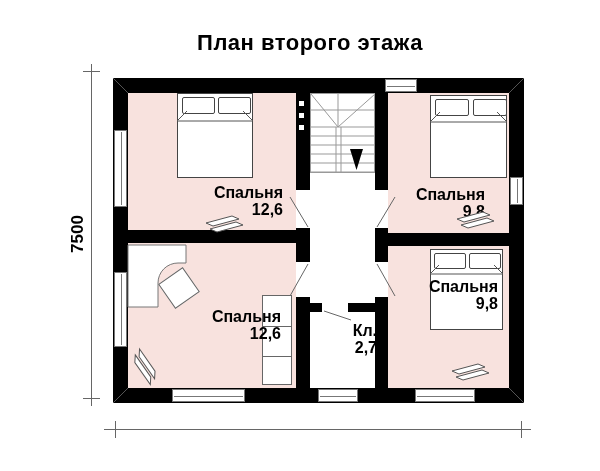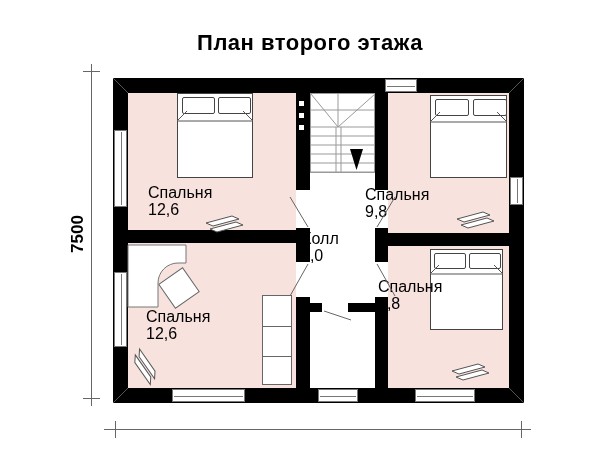--- a/index.html
+++ b/index.html
@@ -12,21 +12,21 @@
   .whitearea{position:absolute;background:#fff;}
   .door{position:absolute;background:#fff;}
   .window{position:absolute;background:#fff;border:1px solid var(--line,#777);box-sizing:border-box;}
   .glass-h{position:absolute;left:1px;right:1px;top:50%;height:1px;background:var(--line,#777);}
   .glass-v{position:absolute;top:1px;bottom:1px;left:50%;width:1px;background:var(--line,#777);}
   .bed{position:absolute;background:#fff;border:1px solid #444;box-sizing:border-box;}
   .pillow{position:absolute;background:#fff;border:1px solid #444;border-radius:2px;box-sizing:border-box;}
   .furn{position:absolute;background:#fff;border:1px solid #666;box-sizing:border-box;}
   .shelf{position:absolute;left:0;width:100%;height:1px;background:#666;}
   .sq{position:absolute;width:5px;height:5px;background:#fff;}
-  .lbl{position:absolute;text-align:left;font-weight:normal;font-size:16px;line-height:17px;}
+  .lbl{position:absolute;text-align:right;font-weight:bold;font-size:16px;line-height:17px;}
   .dim{position:absolute;background:#666;}
   .dimlbl{position:absolute;text-align:center;font-weight:bold;font-size:17px;}
   .overlay{position:absolute;left:0;top:0;pointer-events:none;}
 </style>
 </head>
 <body>
 
 <div class="canvas">
 
   <div class="title">План второго этажа</div>
@@ -102,23 +102,23 @@
     <div>9,8</div>
   </div>
   <div class="lbl" style="left:146px;top:308px;width:135px;">
     <div>Спальня</div>
     <div>12,6</div>
   </div>
   <div class="lbl" style="left:378px;top:278px;width:120px;">
     <div>Спальня</div>
     <div>9,8</div>
   </div>
-  <div class="lbl" style="left:301px;top:230px;width:76px;">
-    <div>Холл</div>
-    <div>5,0</div>
+  <div class="lbl" style="left:301px;top:322px;width:76px;">
+    <div>Кл.</div>
+    <div>2,7</div>
   </div>
 
   <div class="dim" style="left:91px;top:64px;width:1px;height:342px;"></div>
   <div class="dim" style="left:83px;top:71px;width:17px;height:1px;"></div>
   <div class="dim" style="left:83px;top:398px;width:17px;height:1px;"></div>
   <div class="dimlbl" style="left:38px;top:224px;width:80px;height:20px;transform:rotate(-90deg);">7500</div>
 
   <div class="dim" style="left:104px;top:429px;width:427px;height:1px;"></div>
   <div class="dim" style="left:115px;top:421px;width:1px;height:17px;"></div>
   <div class="dim" style="left:521px;top:421px;width:1px;height:17px;"></div>

